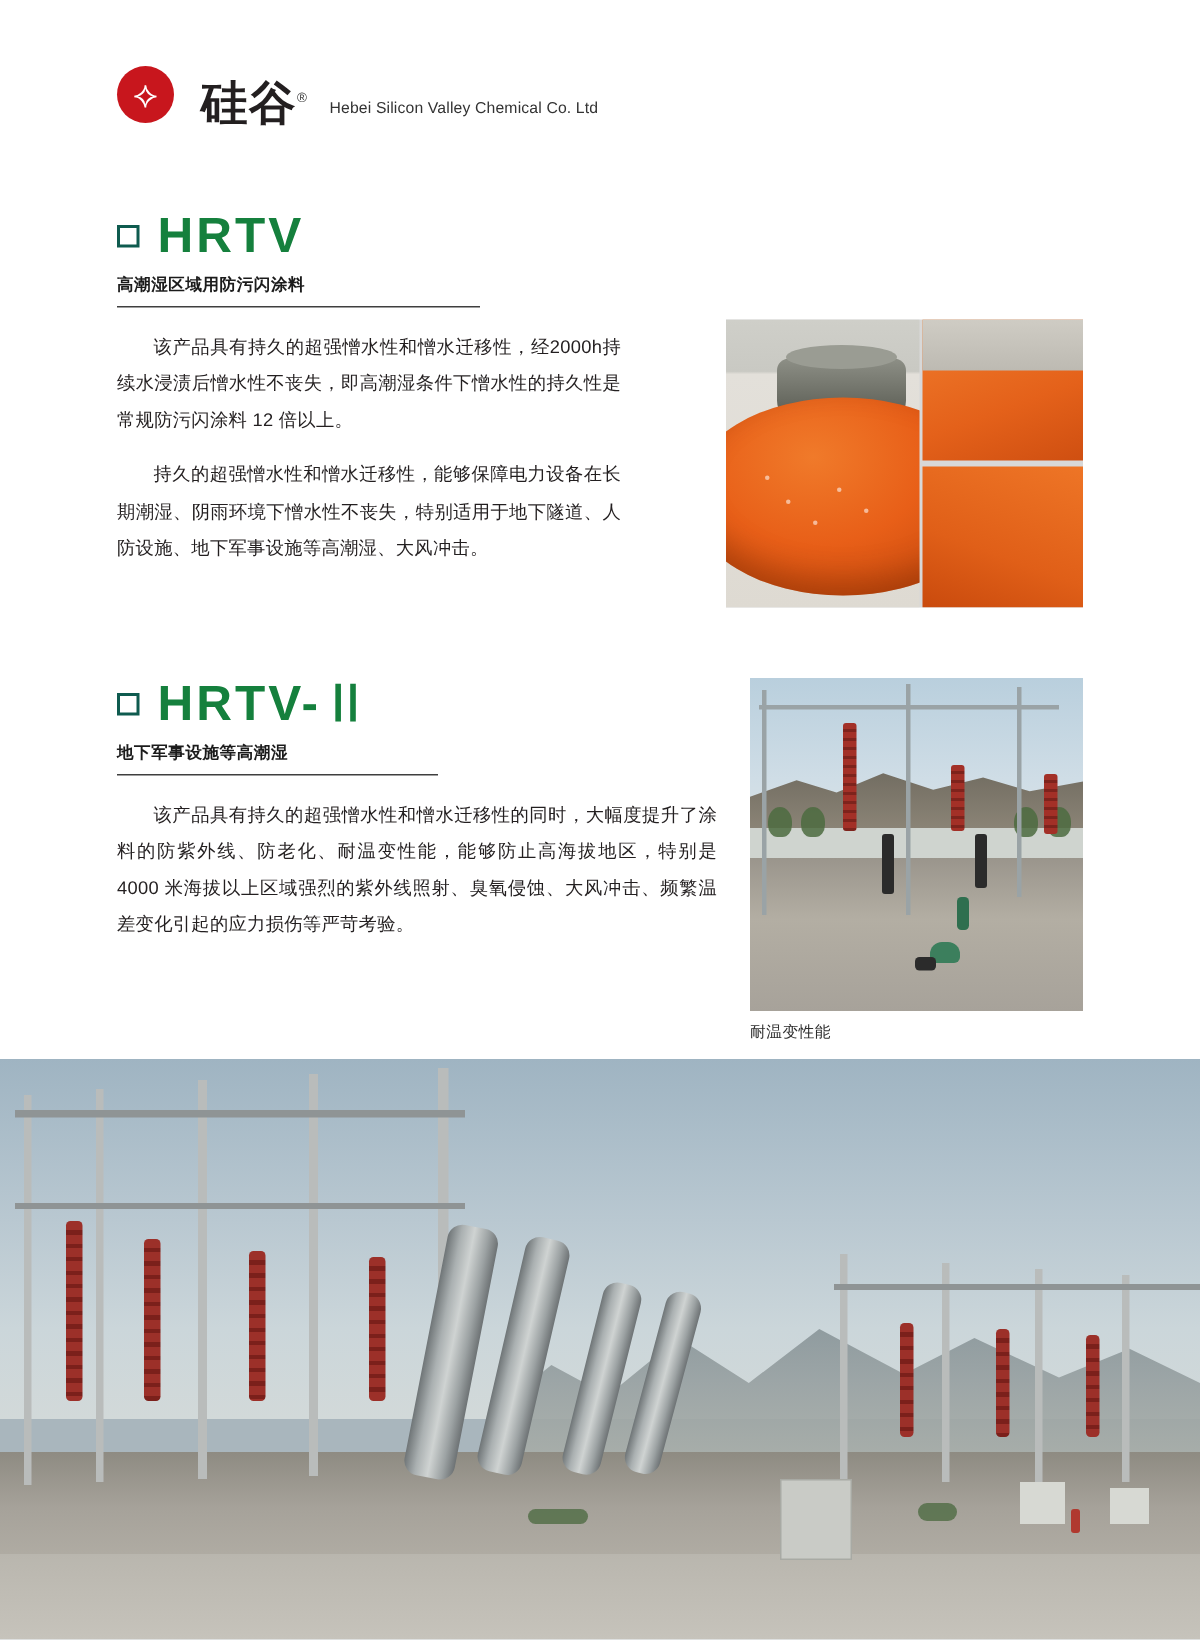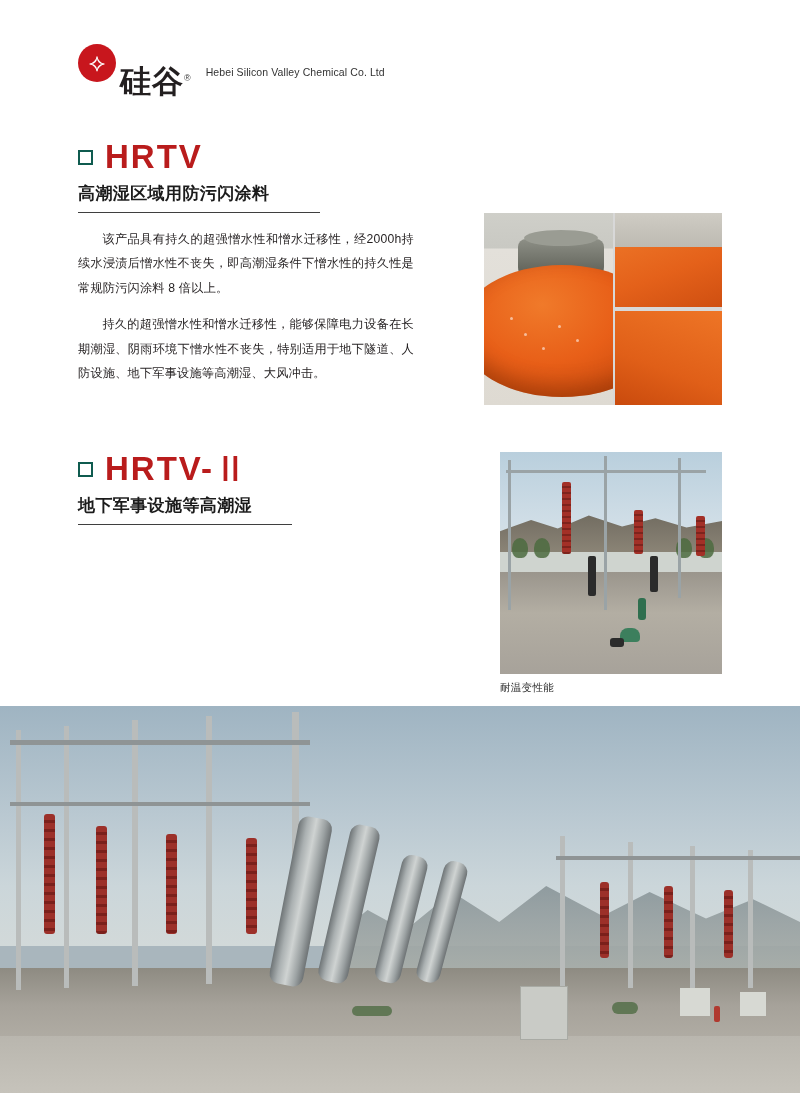--- a/index.html
+++ b/index.html
@@ -40,28 +40,28 @@
   .logo-mark .glyph {
     position: absolute;
     left: 0; top: 0; right: 0; bottom: 0;
     color: #ffffff;
     font-size: 25px;
     line-height: 38px;
     text-align: center;
     font-family: "DejaVu Sans", sans-serif;
   }
   .logo-cn {
-    margin-left: 4px;
+    margin-left: 18px;
     font-size: 31px;
     font-weight: 700;
     letter-spacing: 1px;
     line-height: 1;
     color: #231f20;
     position: relative;
-    top: 15px;
+    top: 2px;
   }
   .logo-reg {
     font-size: 9px;
     vertical-align: super;
     font-weight: 400;
     color: #3b3b3b;
   }
   .logo-en {
     margin-left: 14px;
     font-size: 10.5px;
@@ -88,28 +88,28 @@
     height: 11px;
     border: 2px solid #0f5b4f;
     margin-right: 12px;
     position: relative;
     top: 1px;
     flex: 0 0 auto;
   }
   .title-main {
     font-size: 33px;
     font-weight: 700;
-    color: #b91c1c;
+    color: #15803d;
     letter-spacing: 2px;
     line-height: 1;
     font-family: "Liberation Sans", sans-serif;
   }
   .title-sub {
     margin-top: 9px;
-    font-size: 17px;
+    font-size: 11px;
     font-weight: 700;
     color: #1b1b1b;
     letter-spacing: 0.4px;
   }
   .rule {
     margin-top: 7px;
     height: 1px;
     background: #3f3f3f;
     width: 100%;
   }
@@ -291,21 +291,21 @@
   </div>
 
   <div class="section sec1">
     <div class="title-row">
       <span class="sq"></span>
       <span class="title-main">HRTV</span>
     </div>
     <div class="title-sub">高潮湿区域用防污闪涂料</div>
     <div class="rule"></div>
     <div class="body-text">
-      <p>该产品具有持久的超强憎水性和憎水迁移性，经2000h持续水浸渍后憎水性不丧失，即高潮湿条件下憎水性的持久性是常规防污闪涂料 8 倍以上。</p>
+      <p>该产品具有持久的超强憎水性和憎水迁移性，经2000h持续水浸渍后憎水性不丧失，即高潮湿条件下憎水性的持久性是常规防污闪涂料 12 倍以上。</p>
       <p>持久的超强憎水性和憎水迁移性，能够保障电力设备在长期潮湿、阴雨环境下憎水性不丧失，特别适用于地下隧道、人防设施、地下军事设施等高潮湿、大风冲击。</p>
     </div>
   </div>
 
   <div class="img-orange">
     <div class="orange-main">
       <div class="orange-cap"></div>
       <div class="orange-disc"></div>
       <div class="orange-speck" style="left:40px; top:120px;"></div>
       <div class="orange-speck" style="left:58px; top:134px;"></div>
@@ -318,20 +318,21 @@
   </div>
 
   <div class="section sec2">
     <div class="title-row">
       <span class="sq"></span>
       <span class="title-main">HRTV-Ⅱ</span>
     </div>
     <div class="title-sub">地下军事设施等高潮湿</div>
     <div class="rule"></div>
     <div class="body-text">
+      <p>该产品具有持久的超强憎水性和憎水迁移性的同时，大幅度提升了涂料的防紫外线、防老化、耐温变性能，能够防止高海拔地区，特别是 4000 米海拔以上区域强烈的紫外线照射、臭氧侵蚀、大风冲击、频繁温差变化引起的应力损伤等严苛考验。</p>
     </div>
   </div>
 
   <div class="img-substation">
     <div class="ss-sky"></div>
     <div class="ss-mtn"></div>
     <div class="ss-wall"></div>
     <div class="ss-ground"></div>
     <div class="ss-tree" style="left:12px;"></div>
     <div class="ss-tree" style="left:34px;"></div>

